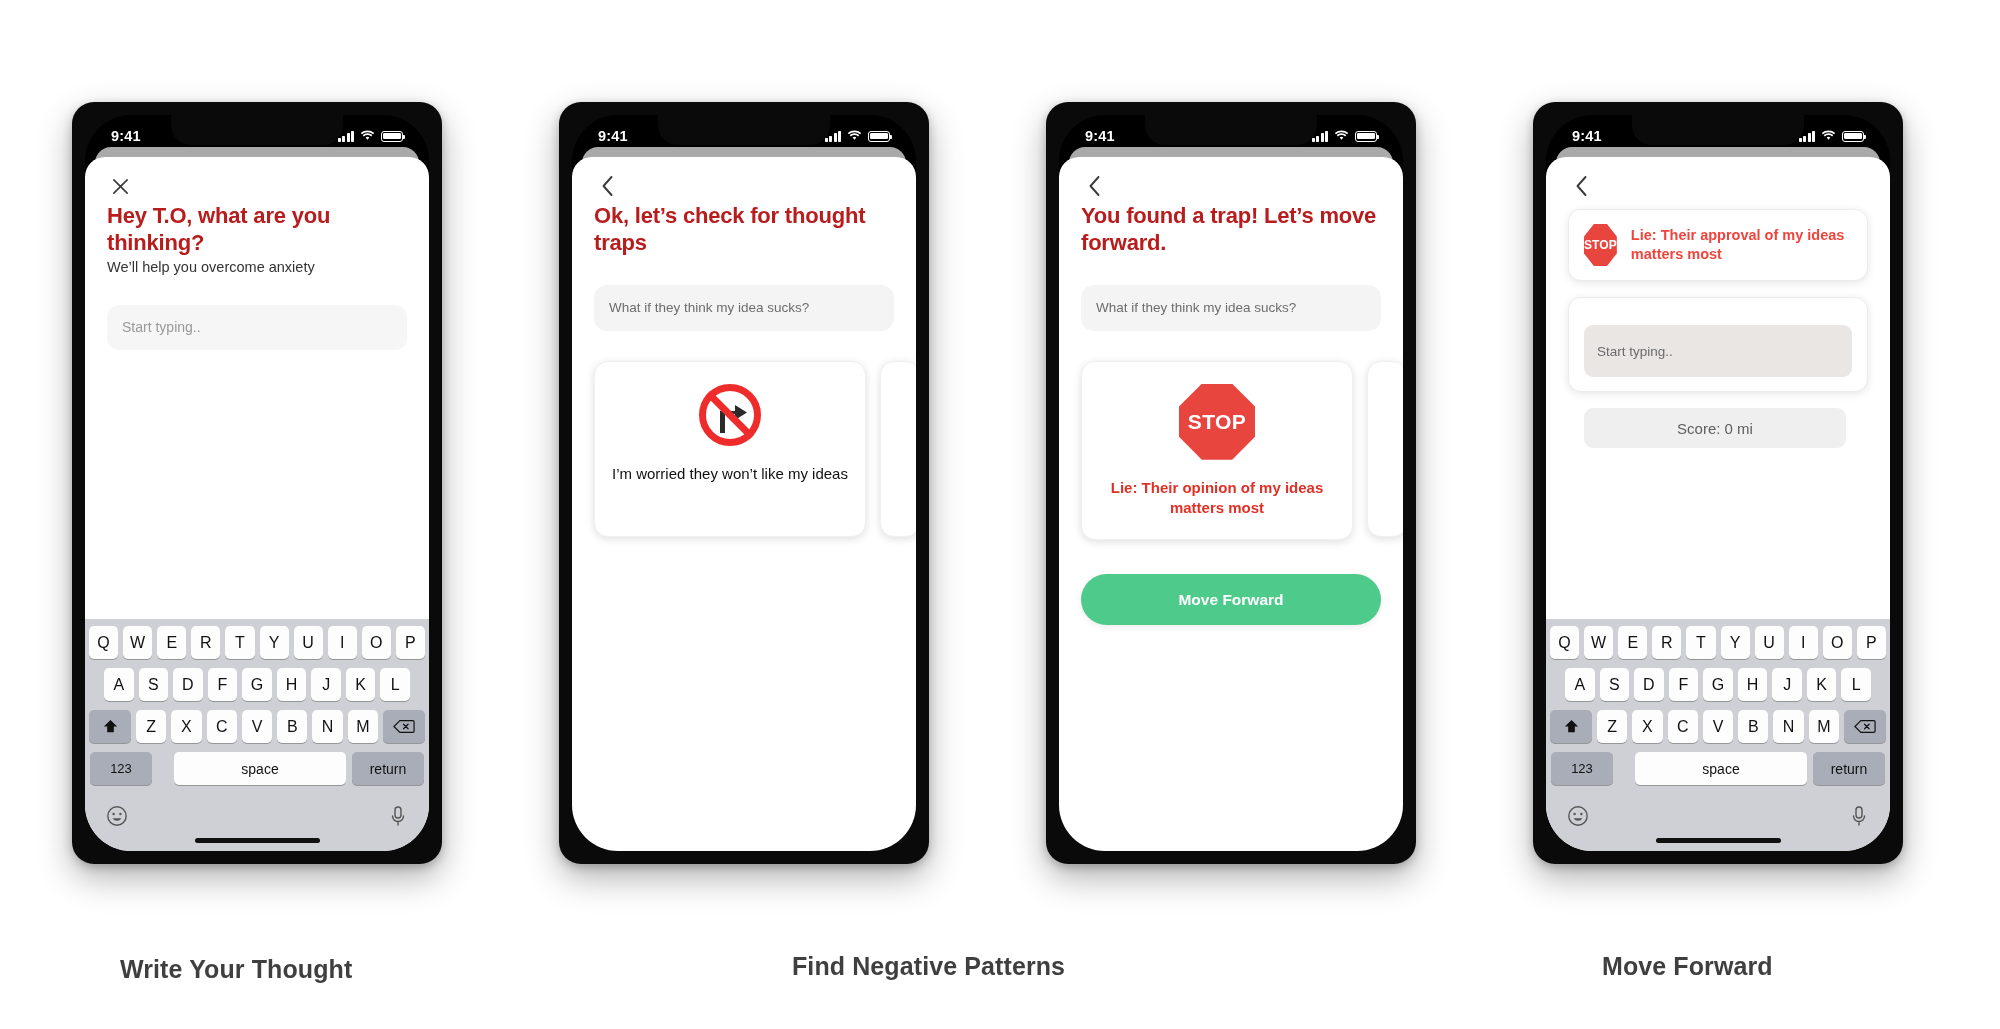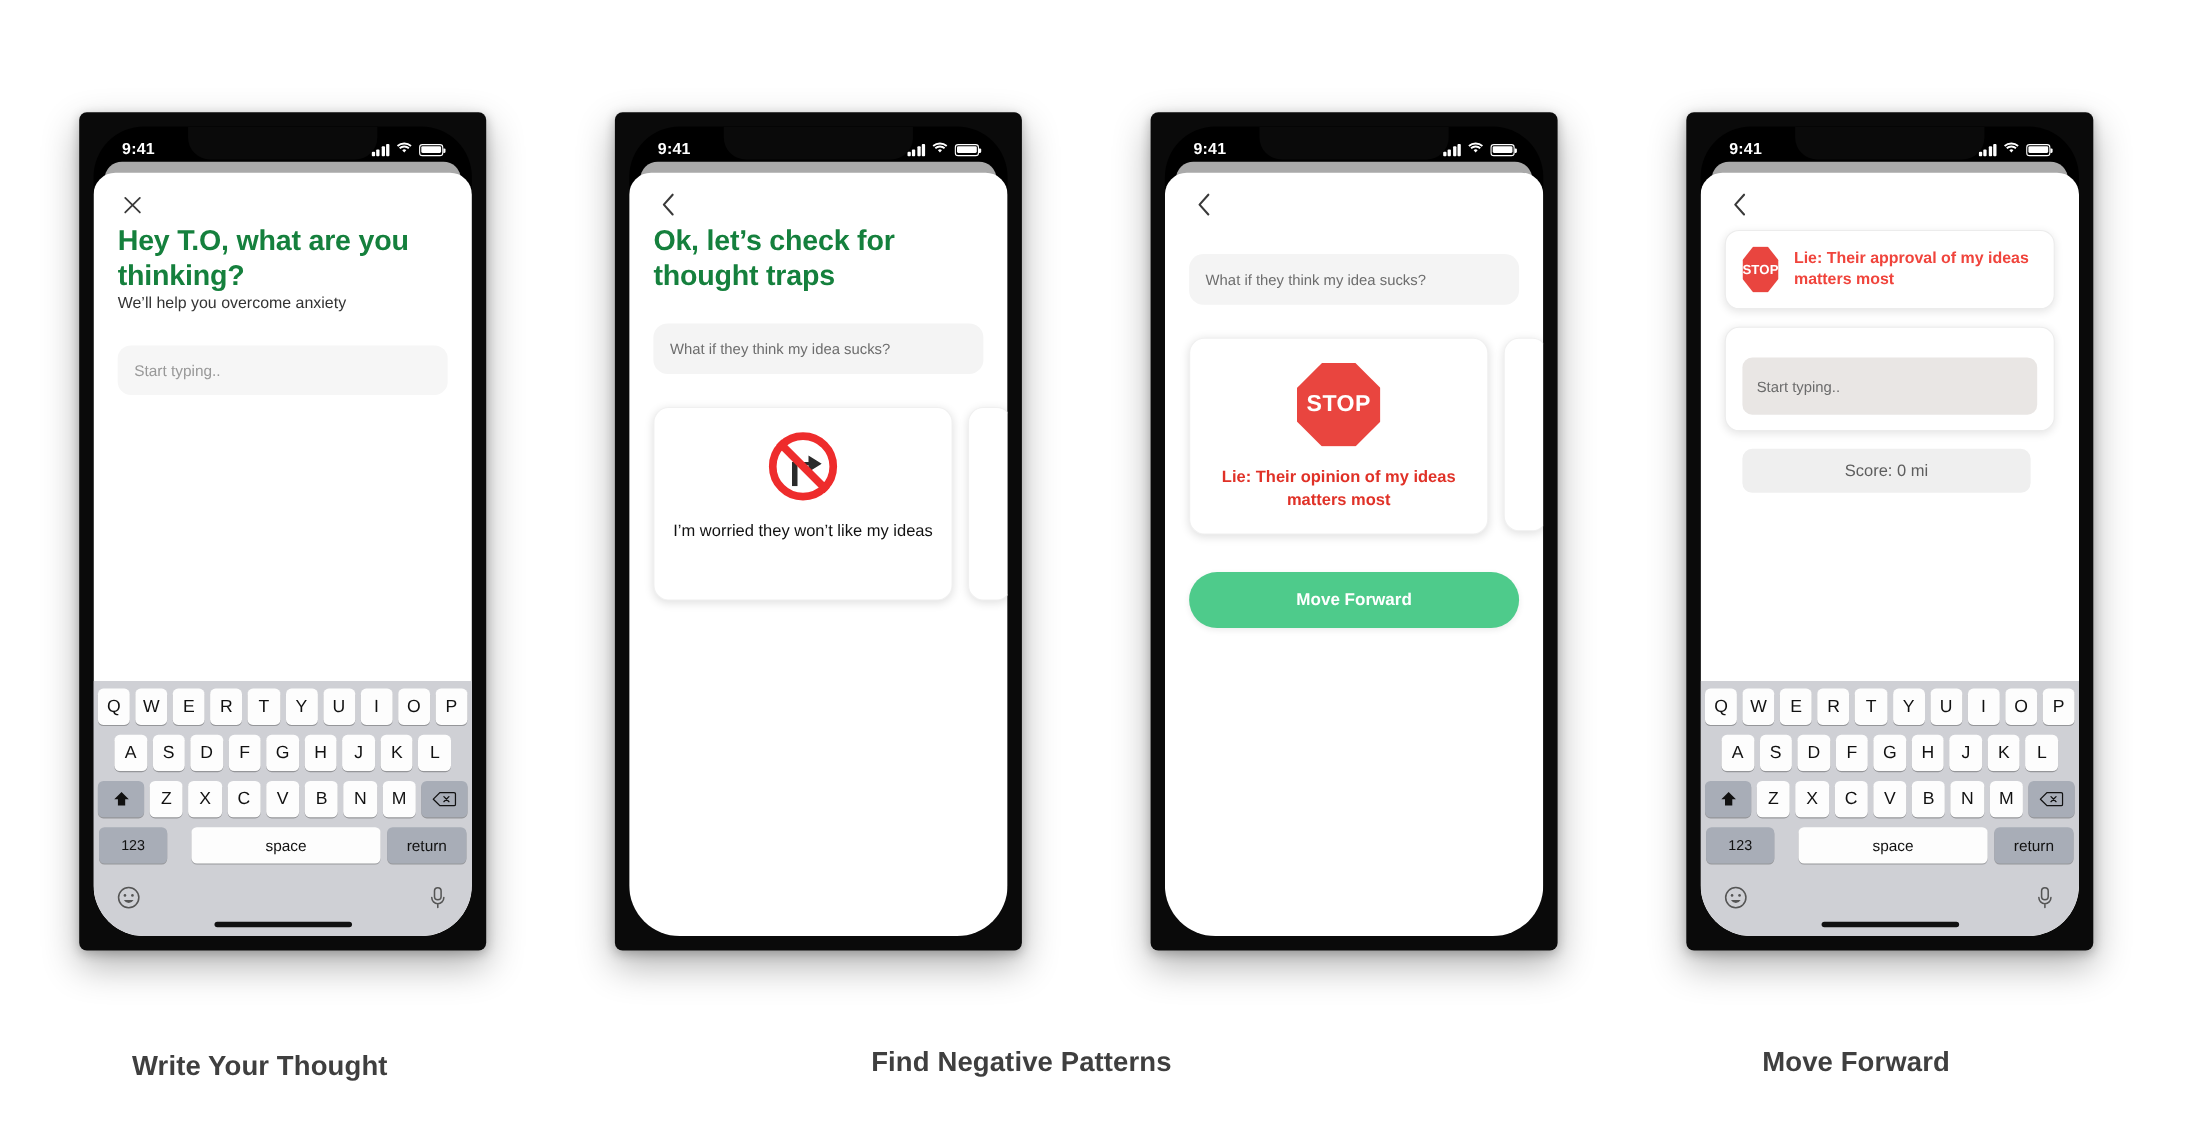--- a/index.html
+++ b/index.html
@@ -13,21 +13,21 @@
     position: relative;
     width: 2000px; height: 1029px;
     background: #fff;
   }
 
   
   .phone {
     position: absolute;
     width: 370px; height: 762px;
     background: #0a0a0a;
-    border-radius: 7px;
+    border-radius: 22px;
     box-shadow: 0 14px 34px rgba(0,0,0,0.30), 0 3px 10px rgba(0,0,0,0.22);
     padding: 13px;
   }
   .screen {
     position: relative;
     width: 100%; height: 100%;
     background: #000;
     border-radius: 46px;
     overflow: hidden;
   }
@@ -86,21 +86,21 @@
   .nav { padding: 16px 22px 0 22px; height: 46px; }
   .navbtn {
     width: 26px; height: 26px; display: flex; align-items: center; justify-content: center;
     color: #3a3a3a;
   }
   .navbtn svg { display: block; }
 
   .body-pad { padding: 0 22px; }
 
   h1.headline {
-    font-size: 26px; line-height: 1.22; font-weight: bold; color: #15803d;
+    font-size: 22px; line-height: 1.22; font-weight: bold; color: #b91c1c;
     letter-spacing: -.2px;
   }
   p.subline { font-size: 14.5px; color: #333; margin-top: 1px; line-height:1.3; }
 
   .input-pill {
     margin-top: 28px;
     background: #f6f6f6; border-radius: 12px;
     height: 45px; display: flex; align-items: center;
     padding: 0 15px; font-size: 14px; color: #999;
   }
@@ -424,20 +424,21 @@
       <div class="sheet-back"></div>
       <div class="sheet">
         <div class="nav">
           <div class="navbtn">
             <svg width="15" height="22" viewBox="0 0 14 22">
                 <path d="M11 2 L3 11 L11 20" fill="none" stroke="#3a3a3a" stroke-width="1.9" stroke-linecap="round" stroke-linejoin="round"></path>
               </svg>
           </div>
         </div>
         <div class="body-pad">
+          <h1 class="headline">You found a trap! Let’s move forward.</h1>
           <div class="thought-pill">What if they think my idea sucks?</div>
         </div>
         <div class="carousel">
           <div class="trapcard">
             <div class="stopsign">
               <span>STOP</span>
             </div>
             <div class="label lie">Lie: Their opinion of my ideas matters most</div>
           </div>
           <div class="trapcard ghost"></div>

